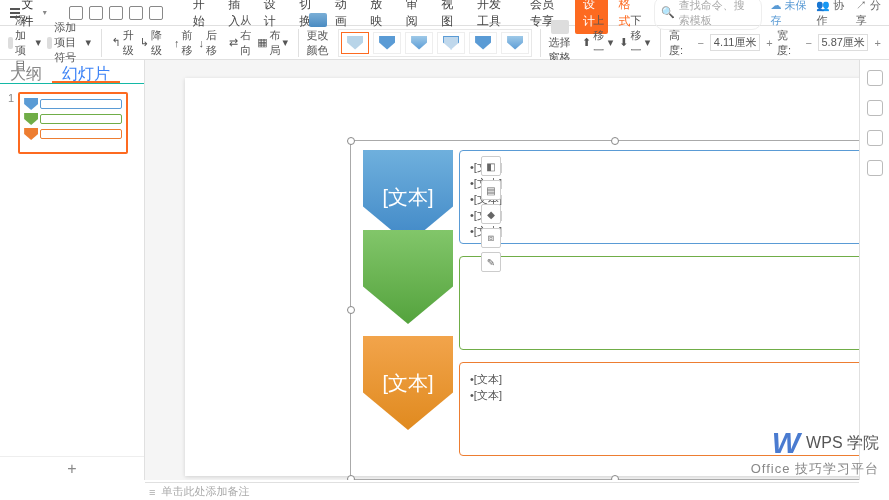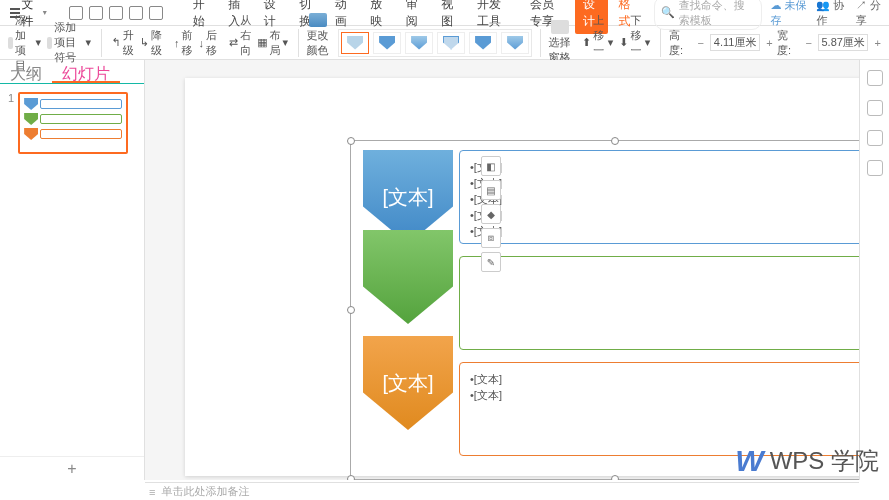--- a/index.html
+++ b/index.html
@@ -39,21 +39,21 @@
 .gitem .c5 { background: #5a9bd5; }
 .dim-row { display: flex; align-items: center; gap: 4px; font-size: 11px; }
 .dim-row .fld { border: 1px solid #ddd; padding: 0 0; width: 56px; text-align: center; }
 .pm { width: 12px; text-align: center; color: #888; cursor: pointer; }
 
 
 .main { display: flex; height: calc(500px - 60px - 20px); }
 .left-pane { width: 145px; border-right: 1px solid #e0e0e0; display: flex; flex-direction: column; }
 .pane-tabs { display: flex; height: 24px; border-bottom: 1px solid #14b8a6; font-size: 16px; }
 .pane-tab { padding: 4px 10px; color: #888; }
-.pane-tab.sel { color: #ec4899; border-bottom: 2px solid #fd6a20; }
+.pane-tab.sel { color: #3b82f6; border-bottom: 2px solid #fd6a20; }
 .thumbs { padding: 8px; flex: 1; overflow: auto; }
 .thumb-wrap { display: flex; gap: 4px; }
 .thumb-num { font-size: 11px; color: #888; }
 .thumb { width: 110px; height: 62px; border: 2px solid #fd6a20; background: #fff; border-radius: 2px; padding: 4px; display: flex; flex-direction: column; gap: 3px; }
 .trow { display: flex; gap: 2px; align-items: center; }
 .tch { width: 14px; height: 12px; clip-path: polygon(0 0,100% 0,100% 50%,50% 100%,0 50%); }
 .tbar { flex: 1; height: 10px; border: 1px solid; border-radius: 2px; }
 .c-blue { background: #5a9bd5; } .b-blue { border-color: #5a9bd5; }
 .c-green { background: #70ad47; } .b-green { border-color: #70ad47; }
 .c-orange { background: #ed7d31; } .b-orange { border-color: #ed7d31; }
@@ -84,21 +84,21 @@
 .ft { width: 20px; height: 20px; background: #fff; border: 1px solid #ccc; border-radius: 2px; display: flex; align-items: center; justify-content: center; font-size: 10px; color: #666; }
 
 .right-rail { width: 30px; border-left: 1px solid #e0e0e0; display: flex; flex-direction: column; align-items: center; gap: 14px; padding-top: 10px; }
 .rail-icon { width: 16px; height: 16px; border: 1px solid #bbb; border-radius: 3px; }
 
 .notes-bar { position: absolute; bottom: 0; left: 145px; right: 30px; height: 18px; border-top: 1px solid #e0e0e0; display: flex; align-items: center; gap: 6px; padding: 0 4px; font-size: 11px; color: #aaa; background: #fff; }
 
 .watermark { position: absolute; right: 10px; bottom: 22px; text-align: right; pointer-events: none; }
 .watermark .logo { display: flex; align-items: center; justify-content: flex-end; gap: 6px; }
 .watermark .w { font-size: 30px; font-weight: bold; color: #4a7bd0; font-style: italic; }
-.watermark .t1 { font-size: 24px; color: #555; }
+.watermark .t1 { font-size: 16px; color: #555; }
 .watermark .t2 { font-size: 13px; color: #888; letter-spacing: 1px; }
 </style>
 </head>
 <body>
 
 <div class="menubar">
   <div class="file-btn">
     <span class="ham"></span>
     <span>文件</span>
     <span class="dd">▾</span>
@@ -303,13 +303,14 @@
 <div class="notes-bar">
   <span>≡</span>
   <span>单击此处添加备注</span>
 </div>
 
 <div class="watermark">
   <div class="logo">
     <span class="w">W</span>
     <span class="t1">WPS 学院</span>
   </div>
+  <div class="t2">Office 技巧学习平台</div>
 </div>
 
 </body></html>

